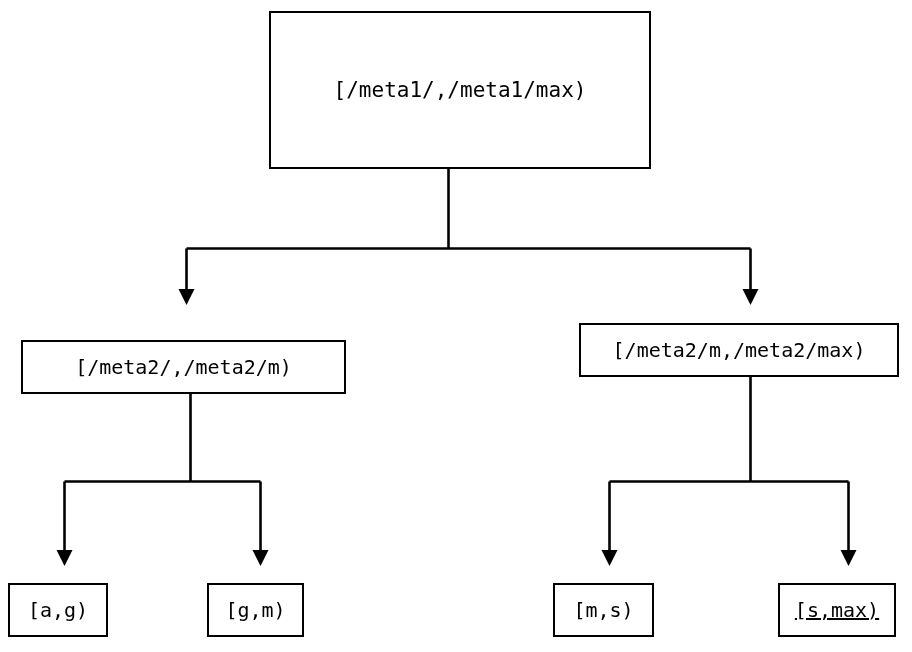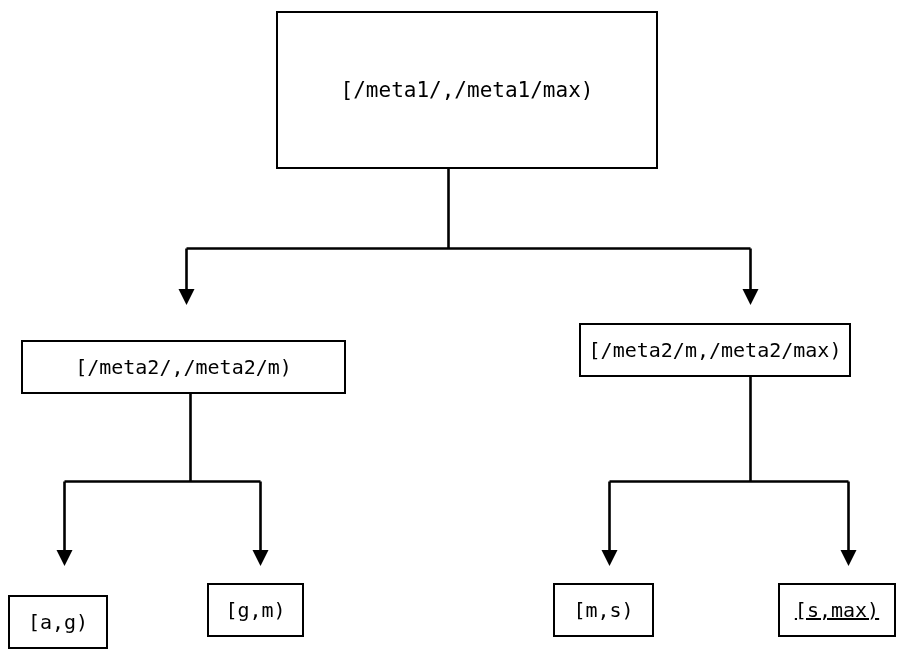--- a/index.html
+++ b/index.html
@@ -28,26 +28,26 @@
     color: #000000;
   }
   .node-label {
     font-family: "DejaVu Sans Mono", "Liberation Mono", monospace;
     font-size: 20px;
     line-height: 1;
     white-space: pre;
     color: #000000;
     letter-spacing: 0px;
   }
-  .node-root   { left: 276px; top: 11px;  width: 382px; height: 158px; }
+  .node-root   { left: 269px; top: 11px;  width: 382px; height: 158px; }
   .node-root .node-label { font-size: 21px; }
   .node-mid-l  { left: 21px;  top: 340px; width: 325px; height: 54px; }
-  .node-mid-r  { left: 579px; top: 323px; width: 272px; height: 54px; }
+  .node-mid-r  { left: 579px; top: 323px; width: 320px; height: 54px; }
   .node-leaf   { height: 54px; top: 583px; }
-  .node-leaf-1 { left: 8px;   width: 100px; margin-top: 12px; }
+  .node-leaf-1 { left: 8px;   width: 100px; }
   .node-leaf-2 { left: 207px; width: 97px;  }
   .node-leaf-3 { left: 553px; width: 101px; }
   .node-leaf-4 { left: 778px; width: 118px; text-decoration: underline; }
 
   .edges-svg {
     position: absolute;
     left: 0;
     top: 0;
     width: 912px;
     height: 652px;

